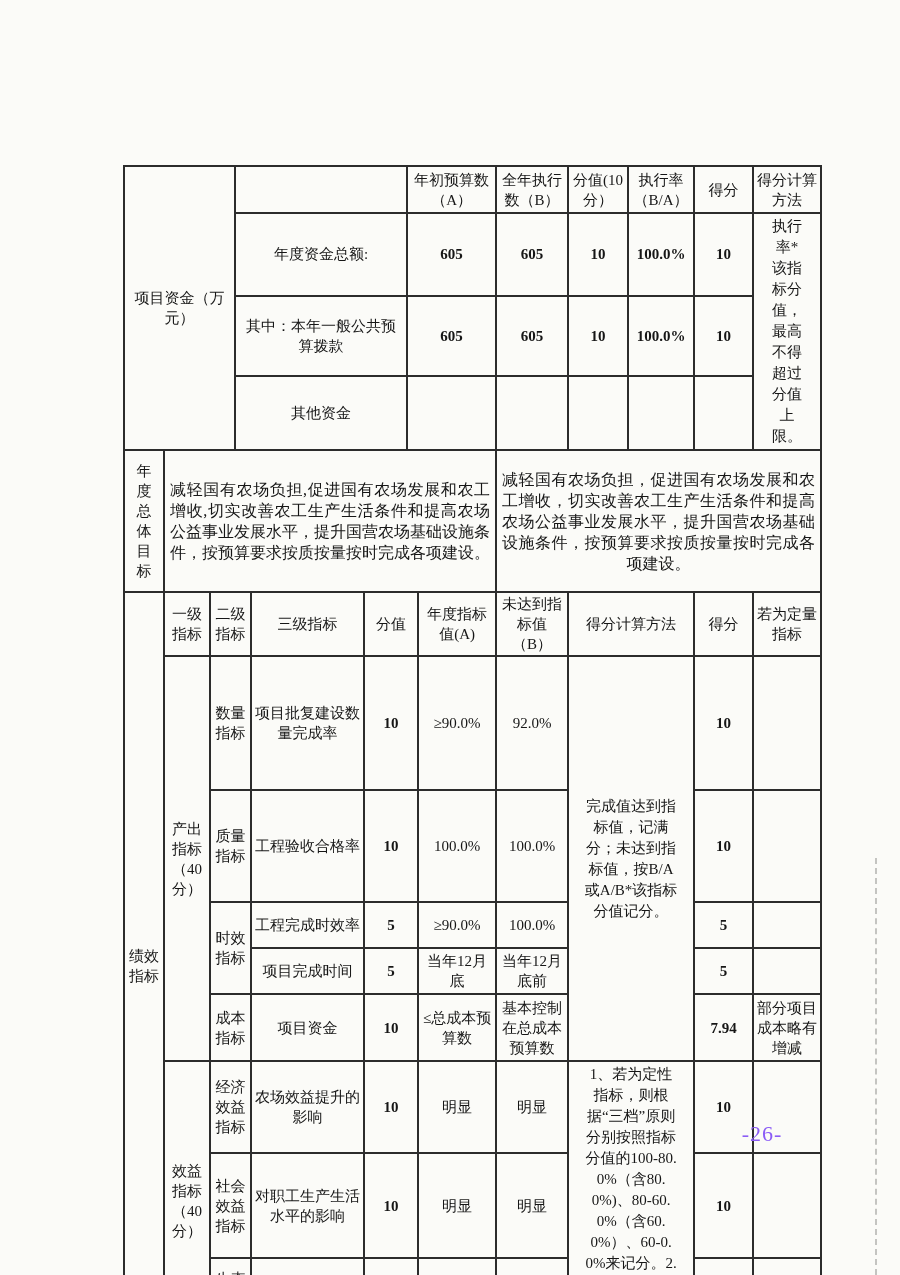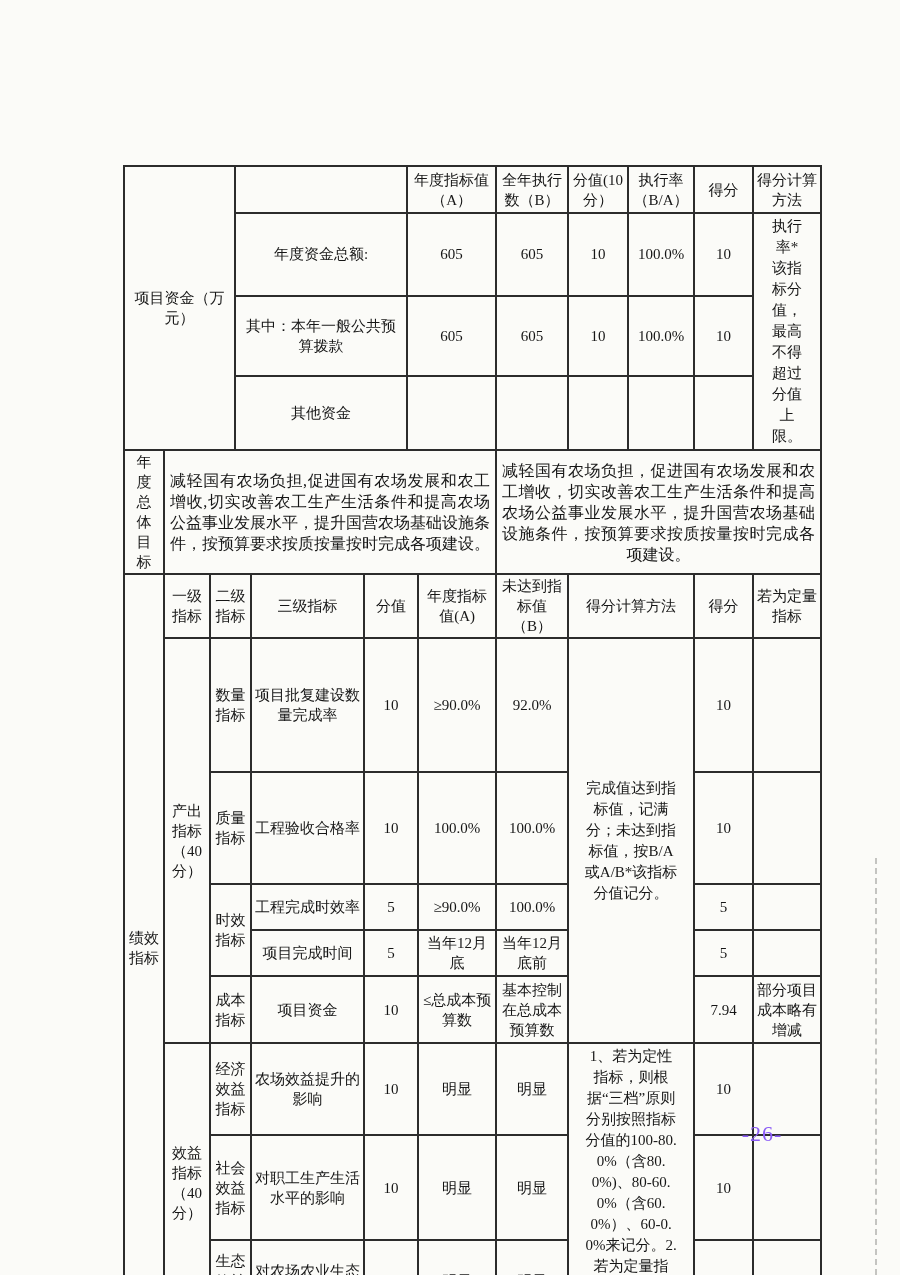--- a/index.html
+++ b/index.html
@@ -18,23 +18,23 @@
     text-align:center;vertical-align:middle;
     font-size:15px;line-height:20px;
     padding:1px 3px;overflow:hidden;
     word-break:break-all;
   }
   td.goal-text{
     font-size:16px;line-height:21px;
     text-align:justify;text-align-last:center;
     padding:2px 5px;
   }
-  td.goal-label{font-size:15px;line-height:20px;padding:1px 6px;}
+  td.goal-label{font-size:15px;line-height:20px;padding:10px 6px;}
   td.method{font-size:15px;line-height:21px;padding:2px 15px;}
-  td.num{font-size:15px;}
+  td.num{font-size:15px;font-weight:bold;}
   .page-num{
     position:absolute;left:722px;top:1121px;width:80px;
     font-size:22px;text-align:center;letter-spacing:1px;
     color:#8b5cf6;
   }
   .scan-edge{
     position:absolute;left:875px;top:858px;height:417px;width:0;
     border-left:2px dashed #a8a8a4;opacity:.65;
   }
 </style>
@@ -55,21 +55,21 @@
     <col style="width:60px">
       <col style="width:66px">
       <col style="width:59px">
     <col style="width:68px">
   </colgroup>
 
   <tbody>
       <tr style="height:47px">
     <td colspan="3" rowspan="4">项目资金（万元）</td>
     <td colspan="3"></td>
-    <td colspan="2">年度指标值（A）</td>
+    <td colspan="2">年初预算数（A）</td>
     <td>全年执行数（B）</td>
     <td>分值(10分）</td>
     <td>执行率（B/A）</td>
     <td>得分</td>
     <td>得分计算方法</td>
   </tr>
   <tr style="height:46px">
     <td colspan="3">年度资金总额:</td>
     <td colspan="2" class="num">605</td>
     <td class="num">605</td>

